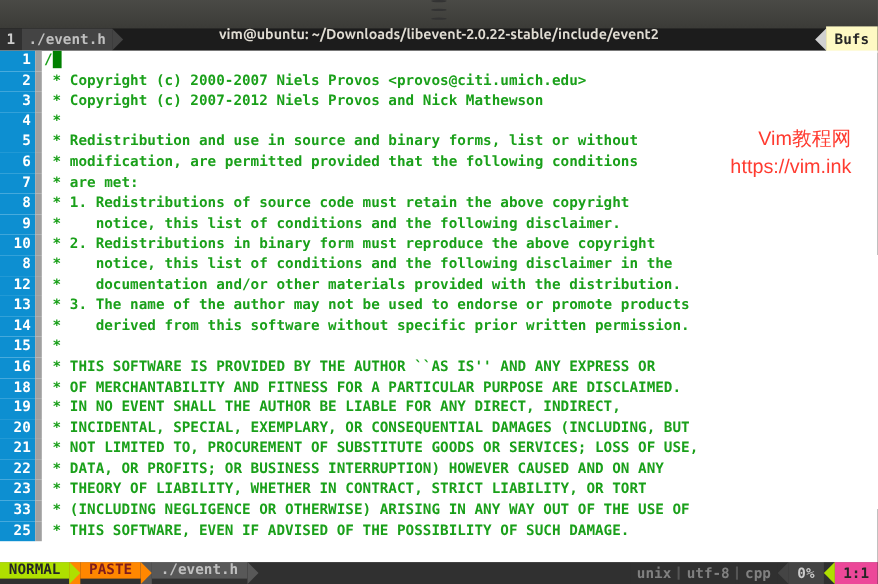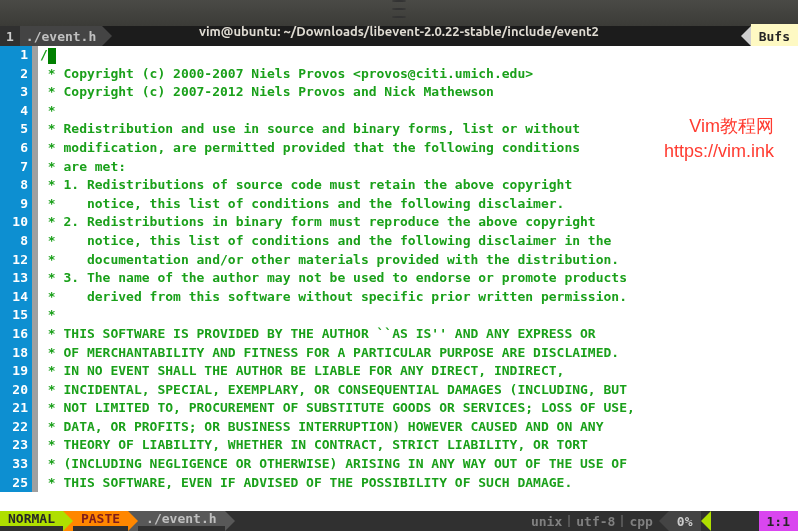--- a/index.html
+++ b/index.html
@@ -126,21 +126,21 @@
   .ar-norm { border-left:10px solid #afdf00; background:#ff8700;}
   .ar-paste{ border-left:10px solid #ff8700; background:#585858;}
   .ar-file { border-left:10px solid #585858; background:#303030;}
   .arrow-l { width:0;height:0;border-top:10px solid transparent;border-bottom:10px solid transparent; }
   .status-right { display:flex; align-items:stretch; margin-left:auto;}
   .ar-l-1 { border-right:2px solid #555; margin:4px 0;}
   .ar-l-dark { border-right:10px solid #444; }
   .ar-l-light{ border-right:10px solid #afdf00; }
   .seg-enc { background:#303030; color:#808080; padding:0 6px;}
   .seg-pct { background:#444; color:#ccc; padding:0 8px;}
-  .seg-pos { background:#d946ef; color:#262626; padding:0 8px;margin-left:48px;}
+  .seg-pos { background:#ec4899; color:#262626; padding:0 8px;}
 </style>
 </head>
 <body>
 
 <div class="titlebar">
   <span class="win-btn win-close"></span>
   <span class="win-btn win-min"></span>
   <span class="win-btn win-max"></span>
   <span>vim@ubuntu: ~/Downloads/libevent-2.0.22-stable/include/event2</span>
 </div>

